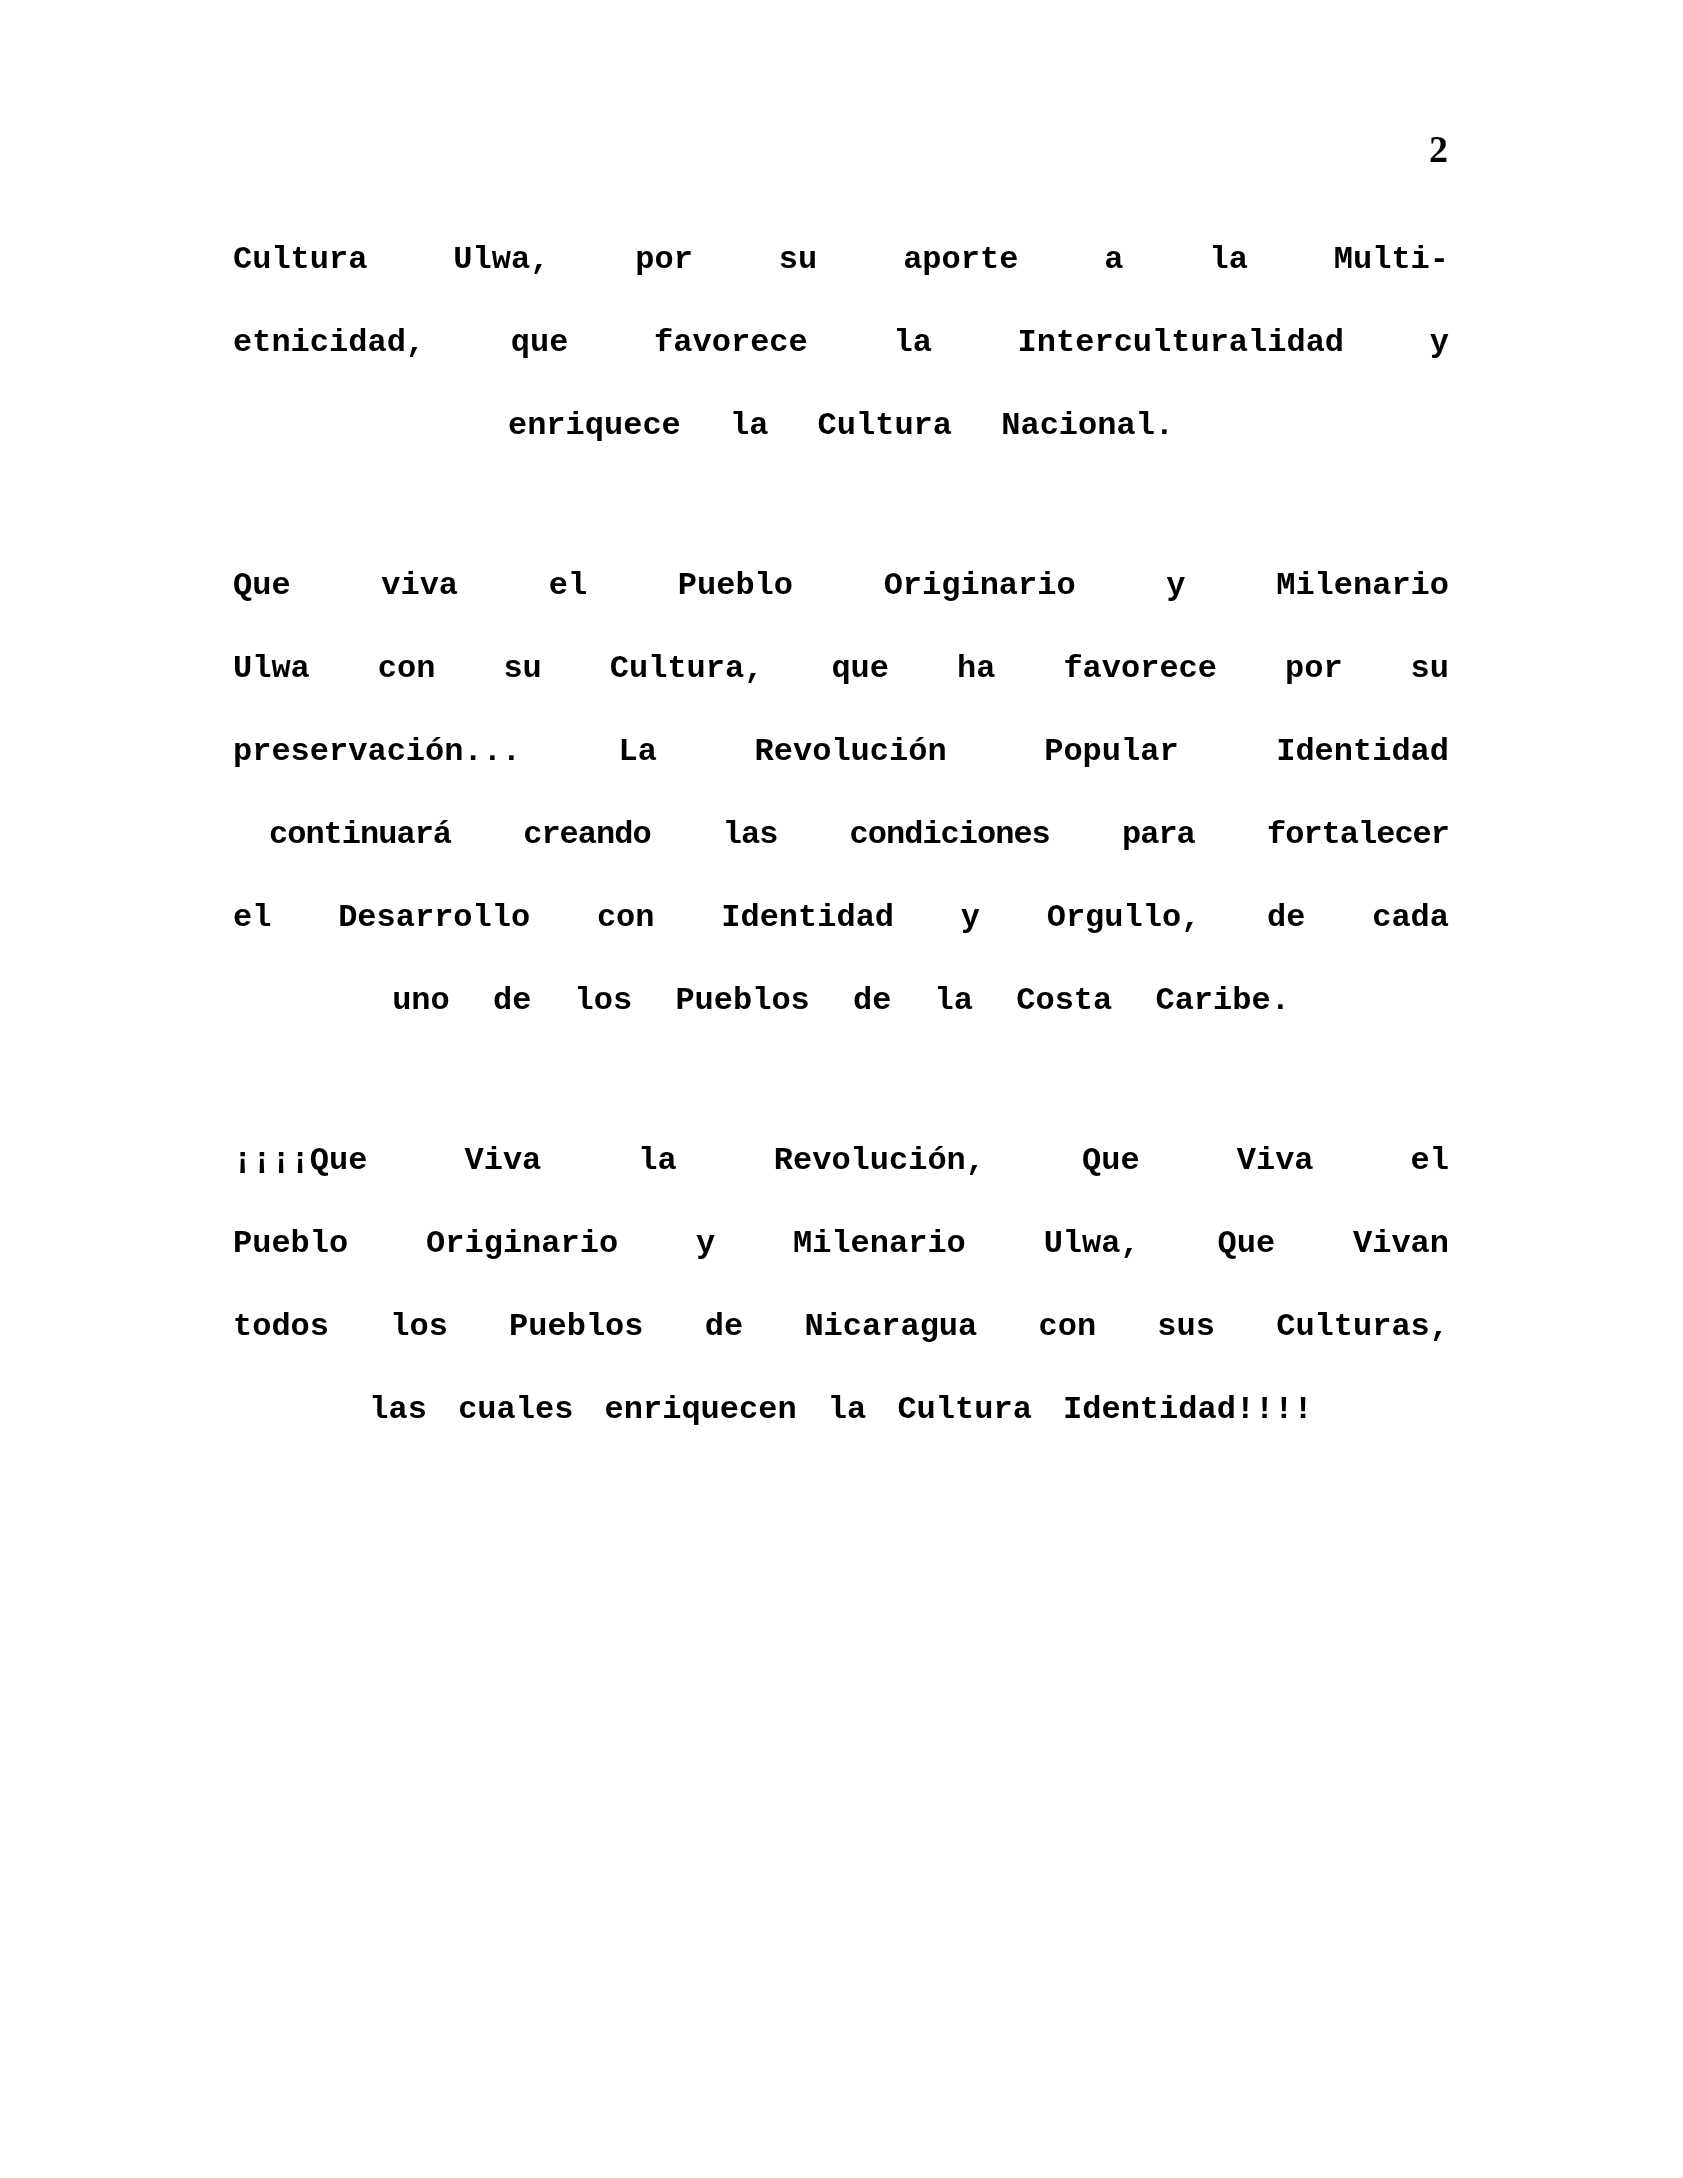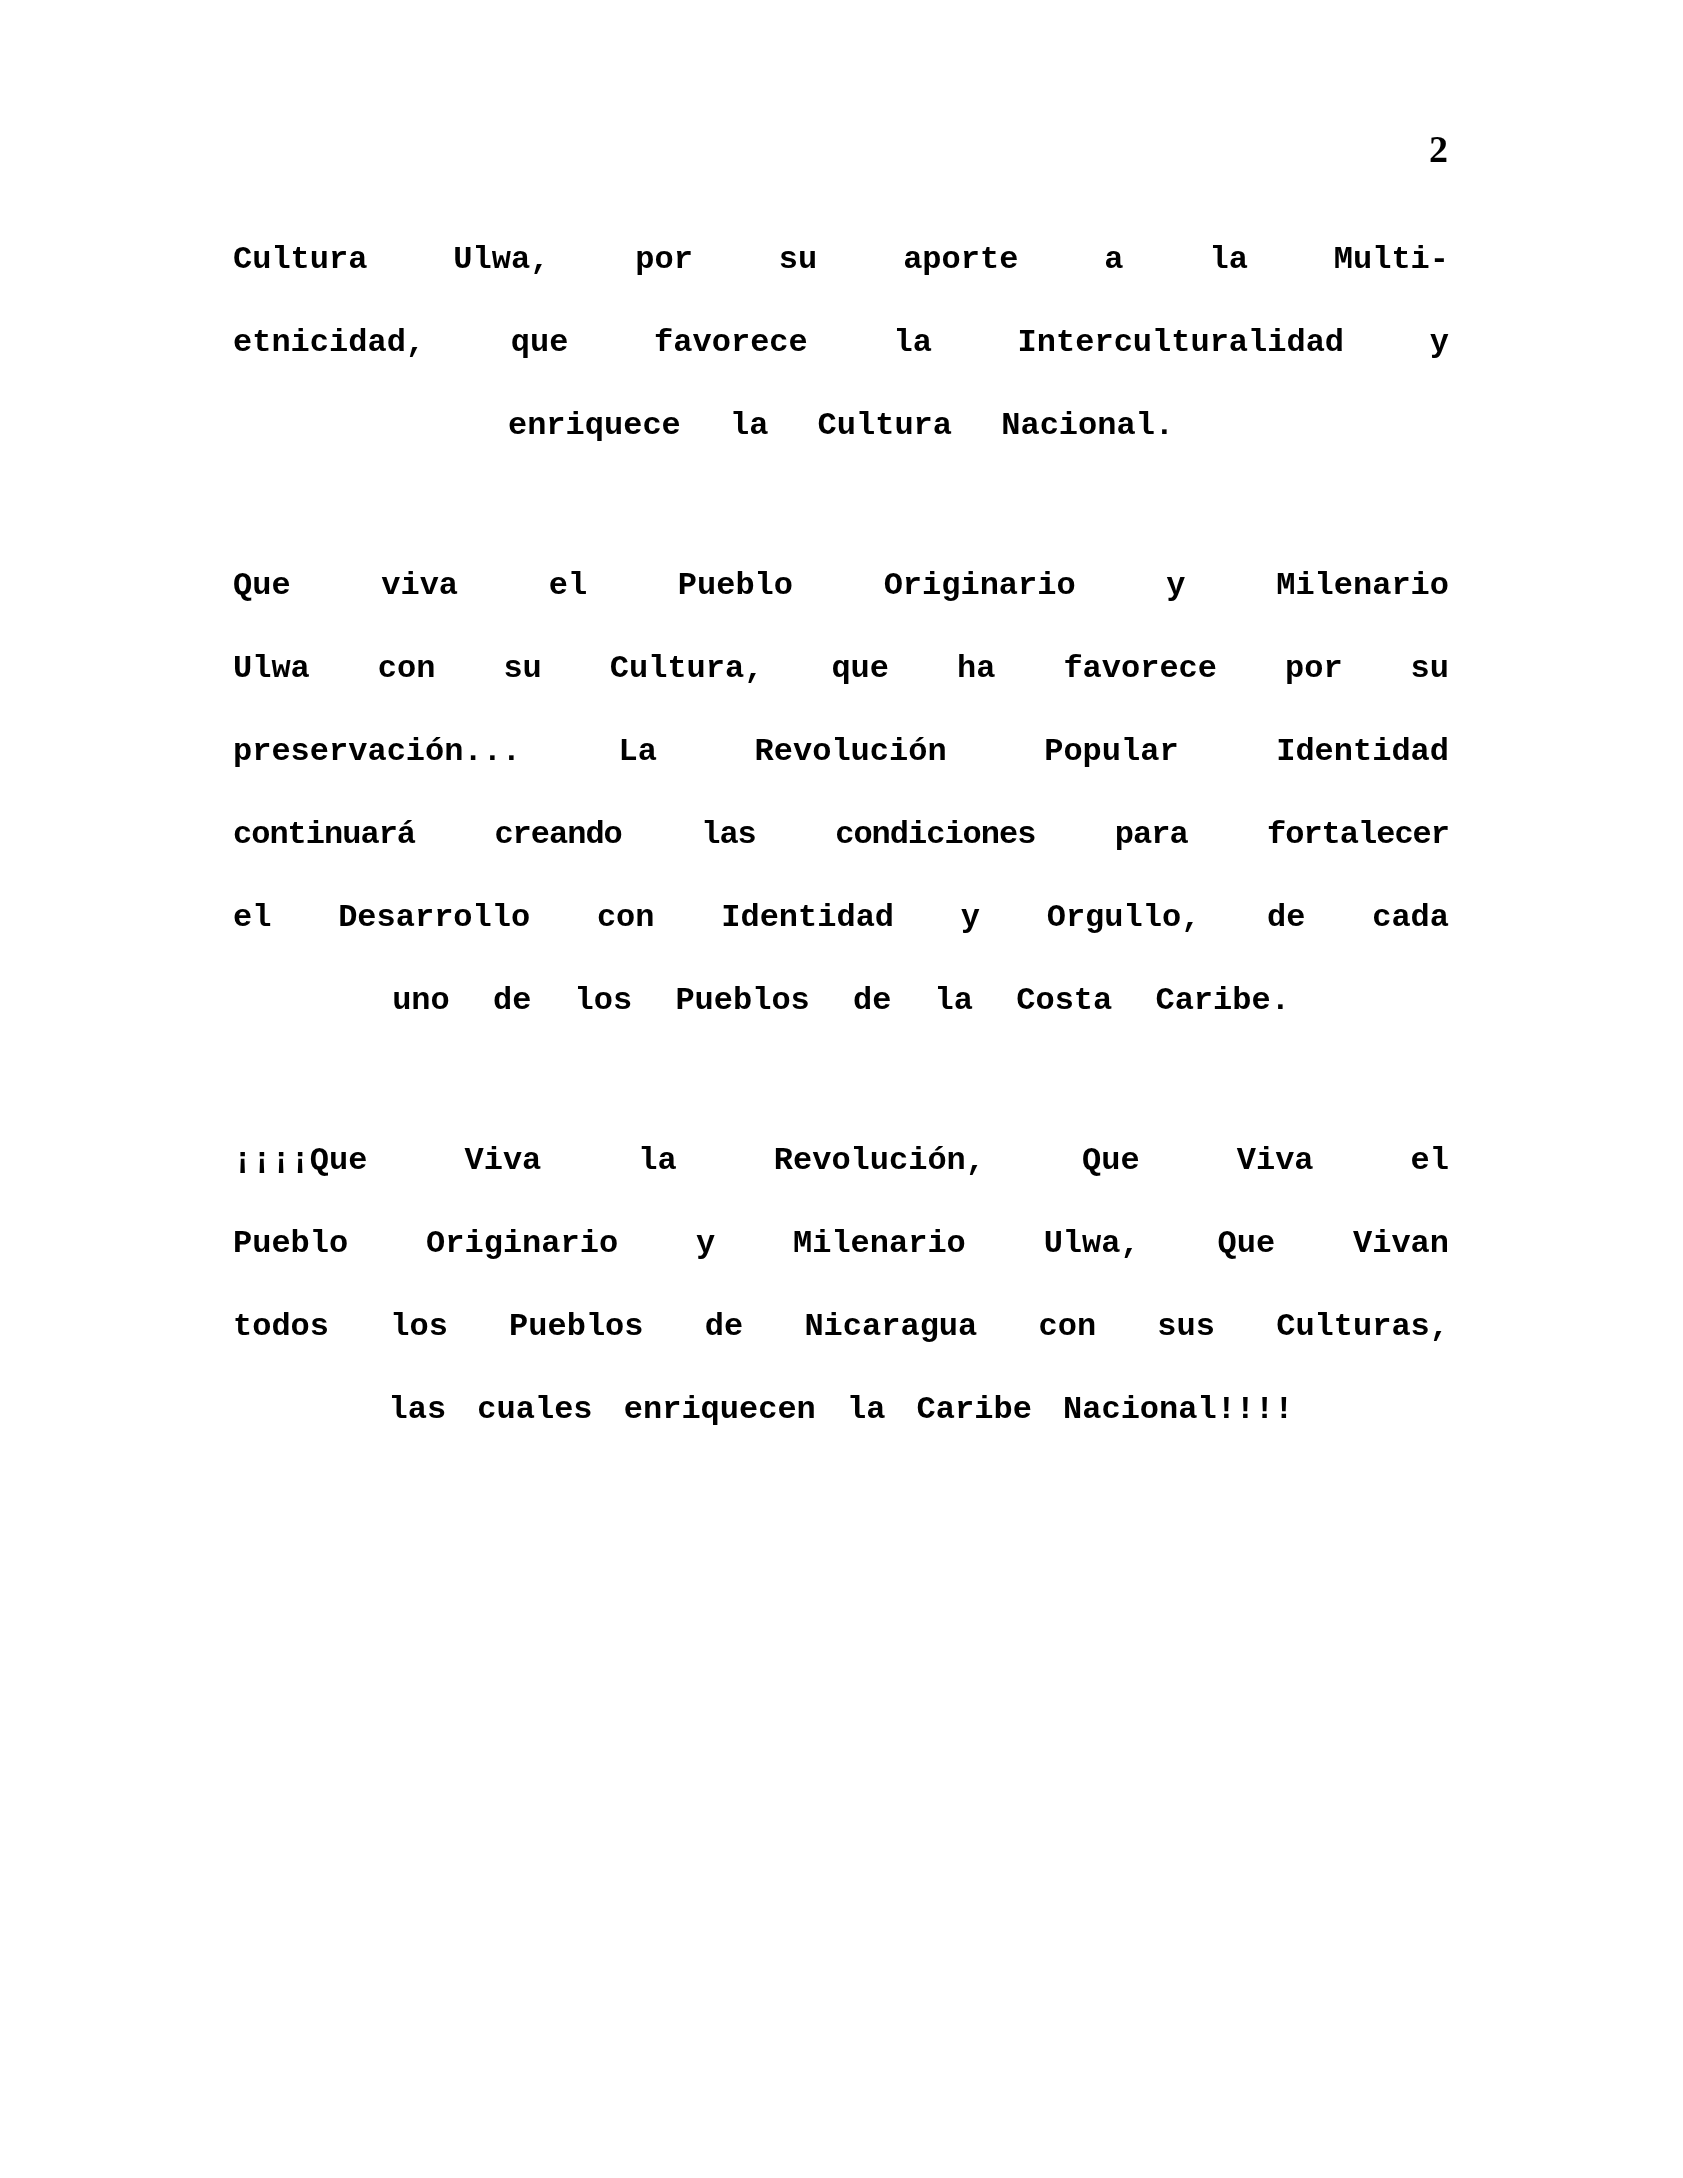--- a/index.html
+++ b/index.html
@@ -47,21 +47,21 @@
     text-align-last: justify;
   }
   
   .line.end {
     text-align: center;
   }
   .ws30 { word-spacing: 30px; }
   .ws24 { word-spacing: 24px; }
   .ws12 { word-spacing: 12px; }
   
-  .tight { letter-spacing: -1px; }
+  .tight { letter-spacing: -1px; margin-left: 36px; }
 </style>
 </head>
 <body>
 
 <div class="page">
 
   <div class="page-number">2</div>
 
   <div class="text-block">
 
@@ -77,18 +77,18 @@
       <div class="line just">preservación... La Revolución Popular Identidad</div>
       <div class="line just tight">continuará creando las condiciones para fortalecer</div>
       <div class="line just">el Desarrollo con Identidad y Orgullo, de cada</div>
       <div class="line end ws24">uno de los Pueblos de la Costa Caribe.</div>
     </div>
 
     <div class="paragraph">
       <div class="line just">¡¡¡¡Que Viva la Revolución, Que Viva el</div>
       <div class="line just">Pueblo Originario y Milenario Ulwa, Que Vivan</div>
       <div class="line just">todos los Pueblos de Nicaragua con sus Culturas,</div>
-      <div class="line end ws12">las cuales enriquecen la Caribe Nacional!!!!</div>
+      <div class="line end ws12">las cuales enriquecen la Cultura Identidad!!!!</div>
     </div>
 
   </div>
 </div>
 
 
 </body></html>

